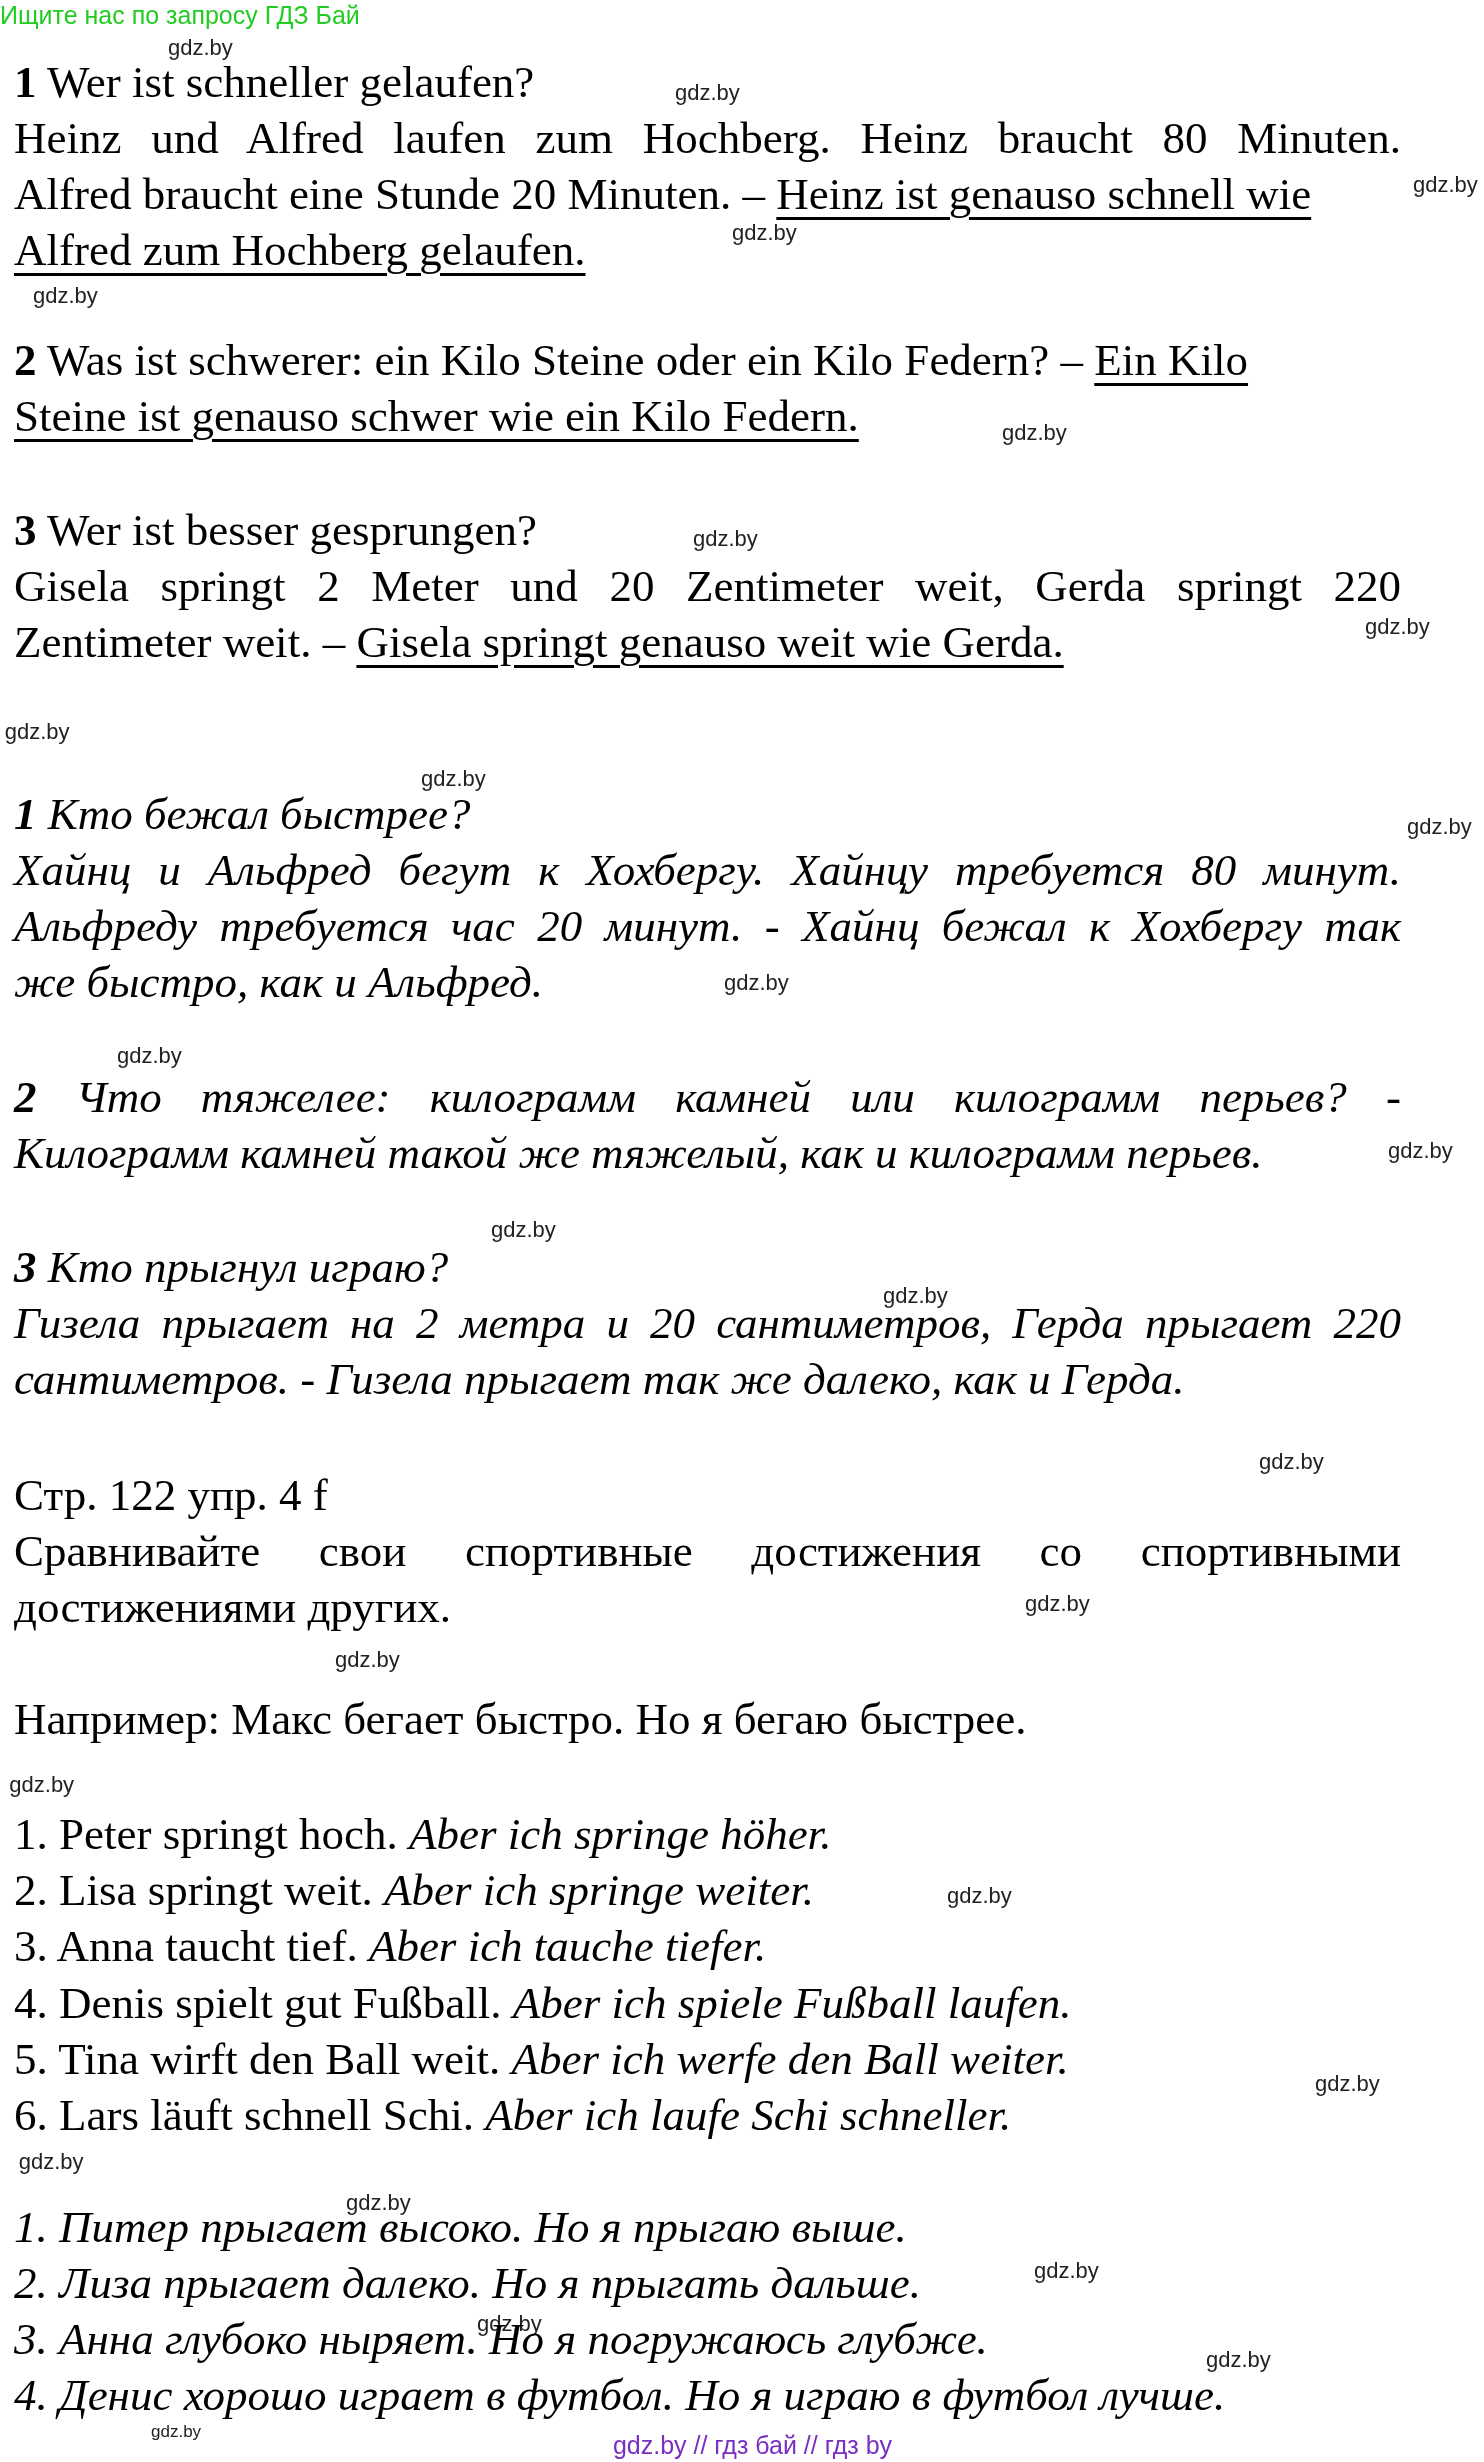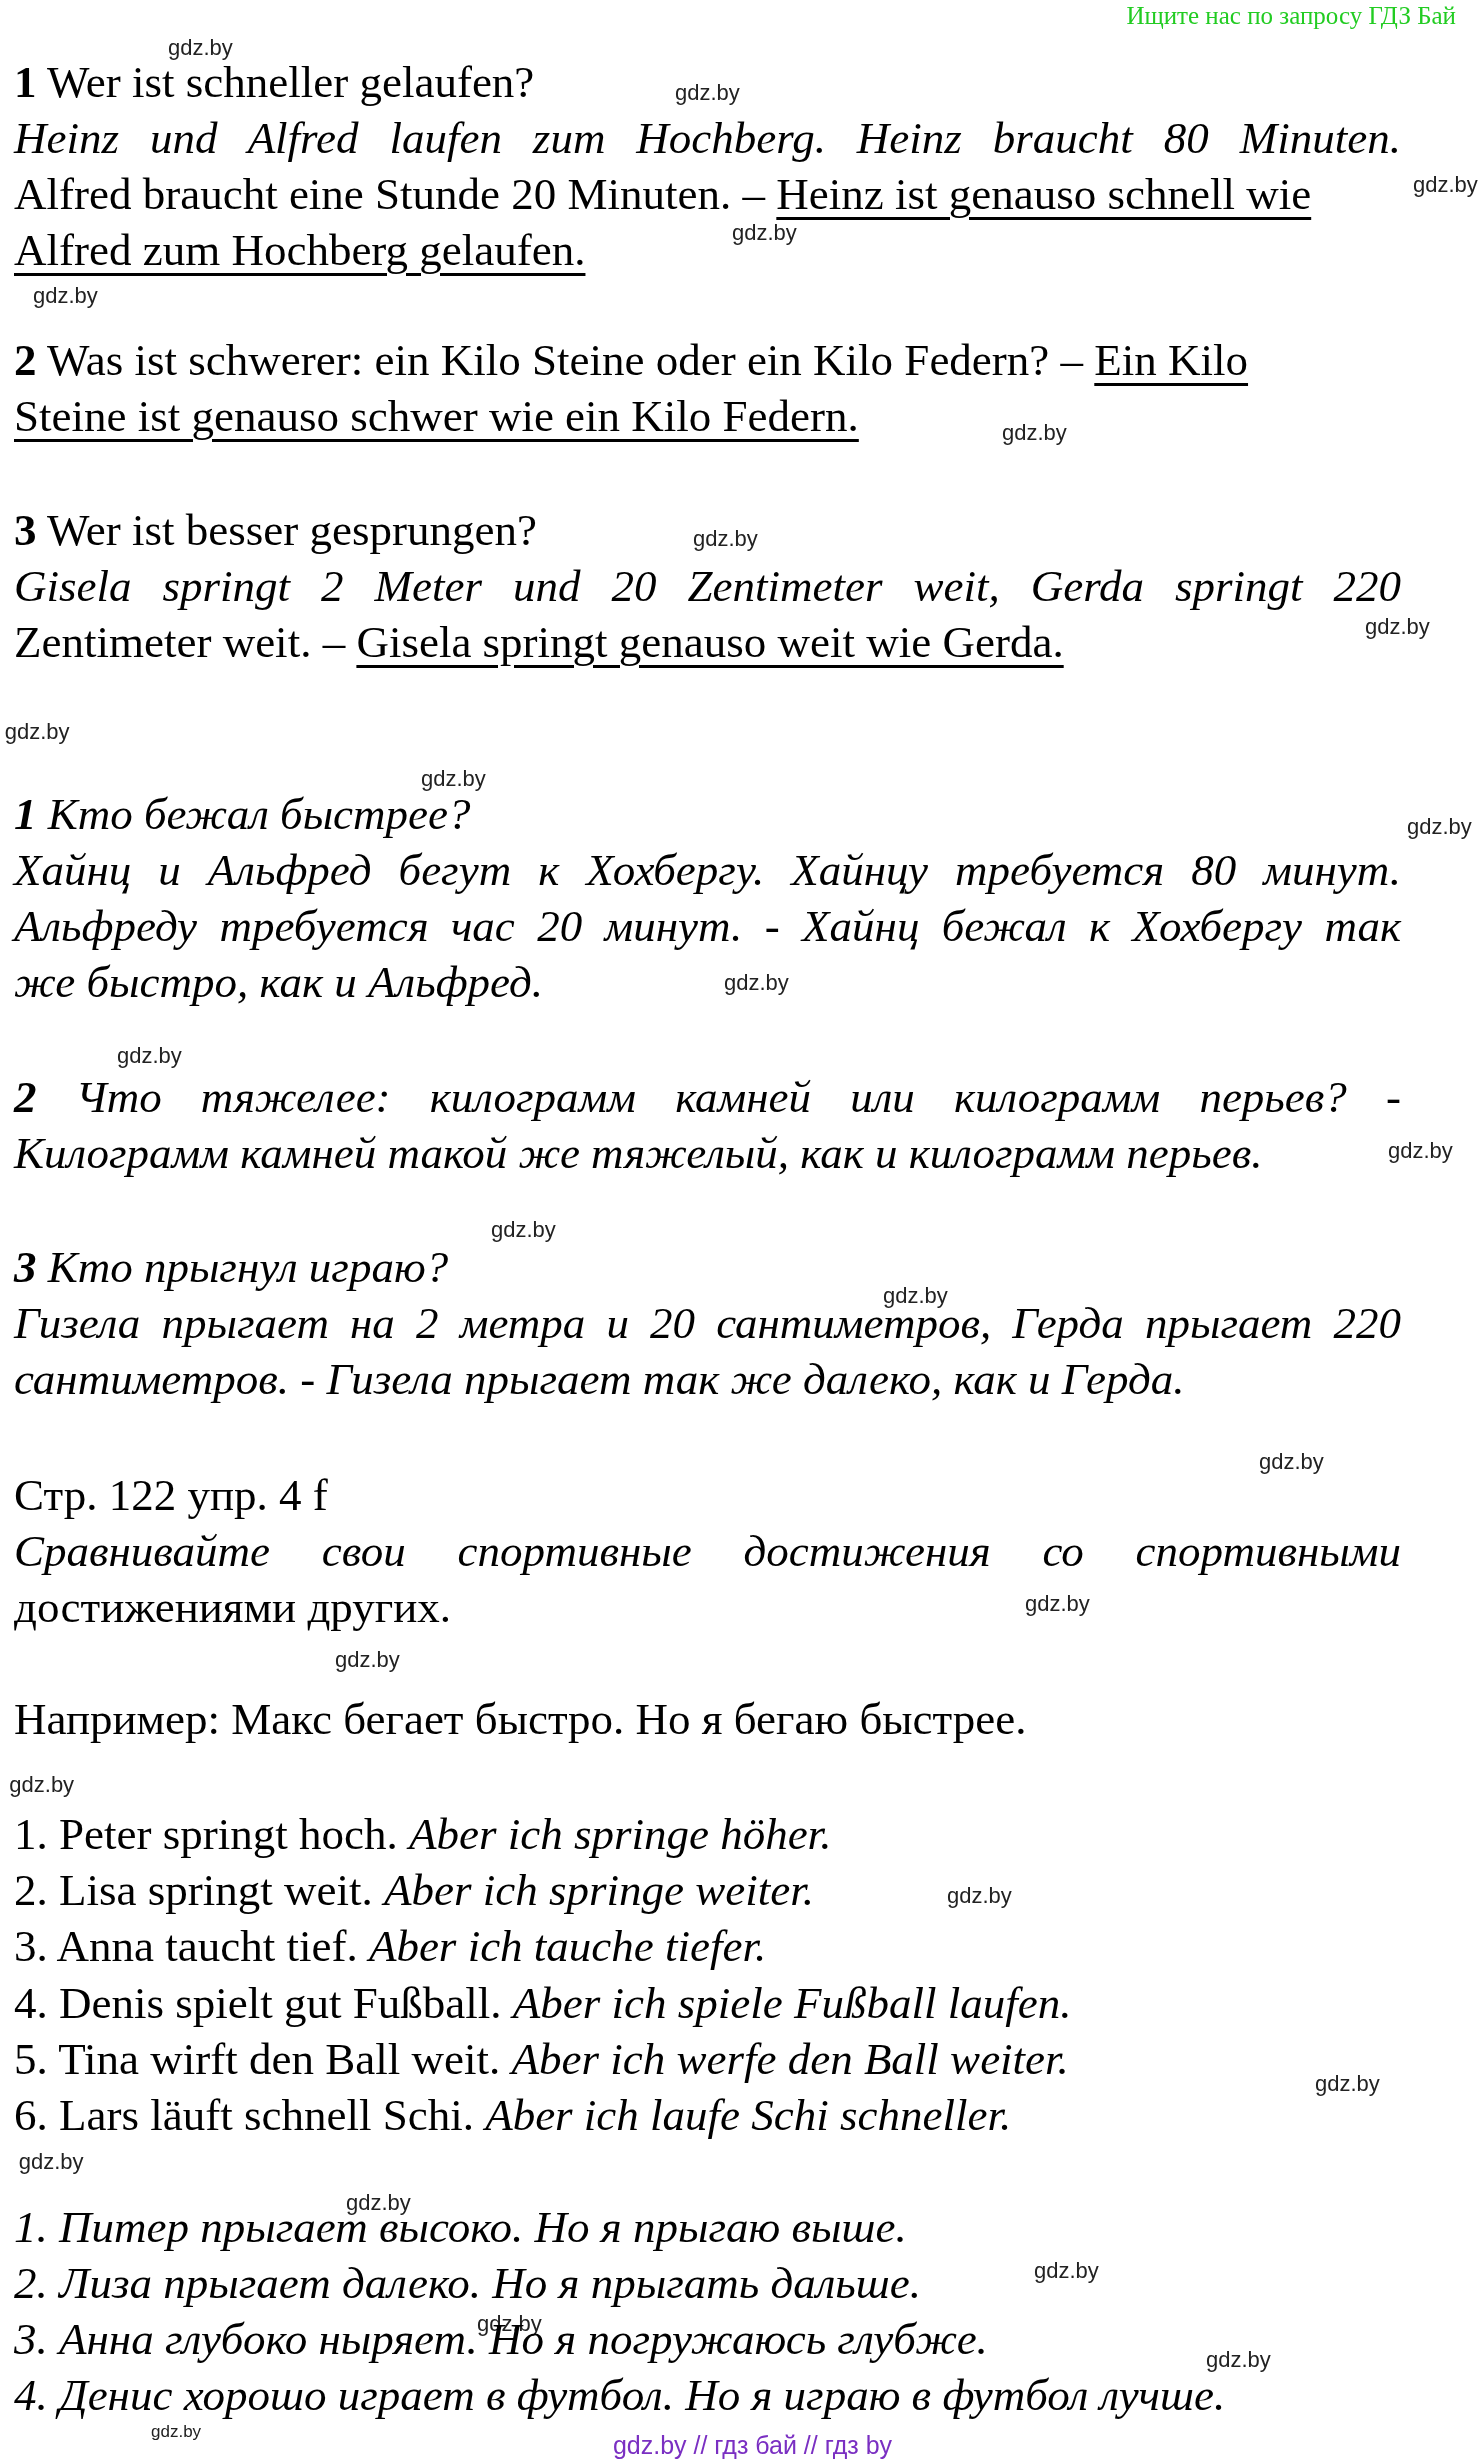--- a/index.html
+++ b/index.html
@@ -1,20 +1,20 @@
 <!DOCTYPE html>
 <html style="font-size:12.5px"><head>
 <meta charset="utf-8">
 <style>
   html,body{margin:0;padding:0;background:#fff;}
   body{width:1485px;height:2462px;position:relative;overflow:hidden;font-family:"Liberation Serif",serif;color:#000;}
-  .banner{position:absolute;top:0;left:0;width:1456px;text-align:right;color:#22cc22;font-family:Liberation Serif, serif;font-size:25px;line-height:31px;}
+  .banner{position:absolute;top:0;left:0;width:1456px;text-align:left;color:#22cc22;font-family:Liberation Sans, sans-serif;font-size:25px;line-height:31px;}
   .wm{position:absolute;font-family:"Liberation Sans",sans-serif;font-size:22px;color:#222;line-height:23.4px;}
   .line{position:absolute;left:14px;font-size:45px;line-height:55px;white-space:nowrap;}
-  .just{width:1387px;text-align:justify;text-align-last:justify;font-style:italic;}
+  .just{width:1387px;text-align:justify;text-align-last:justify;}
   .it{font-style:italic;text-align:right;}
   .u{text-decoration:underline;text-decoration-thickness:3.1px;text-underline-offset:7.8px;margin-top:44px;}
   b{font-weight:bold;}
   .footer{position:absolute;bottom:0;left:0;width:1485px;text-align:center;color:#7a2fc2;font-family:"Liberation Sans",sans-serif;font-size:25px;line-height:34px;padding-left:10px;}
 </style>
 </head>
 <body>
 
 <div class="banner">Ищите нас по запросу ГДЗ Бай</div>
 

